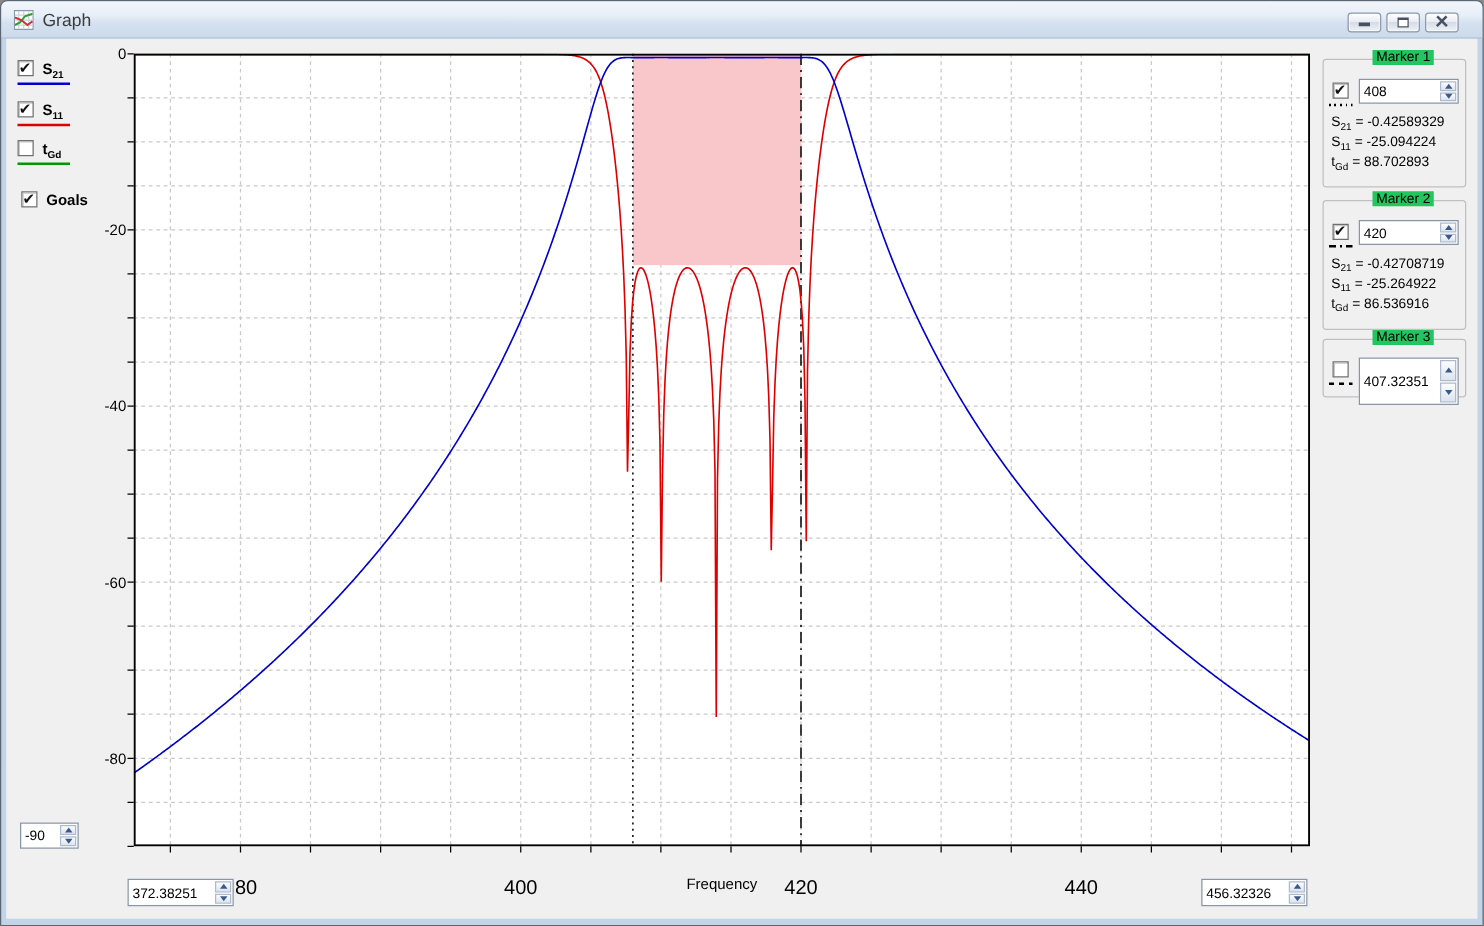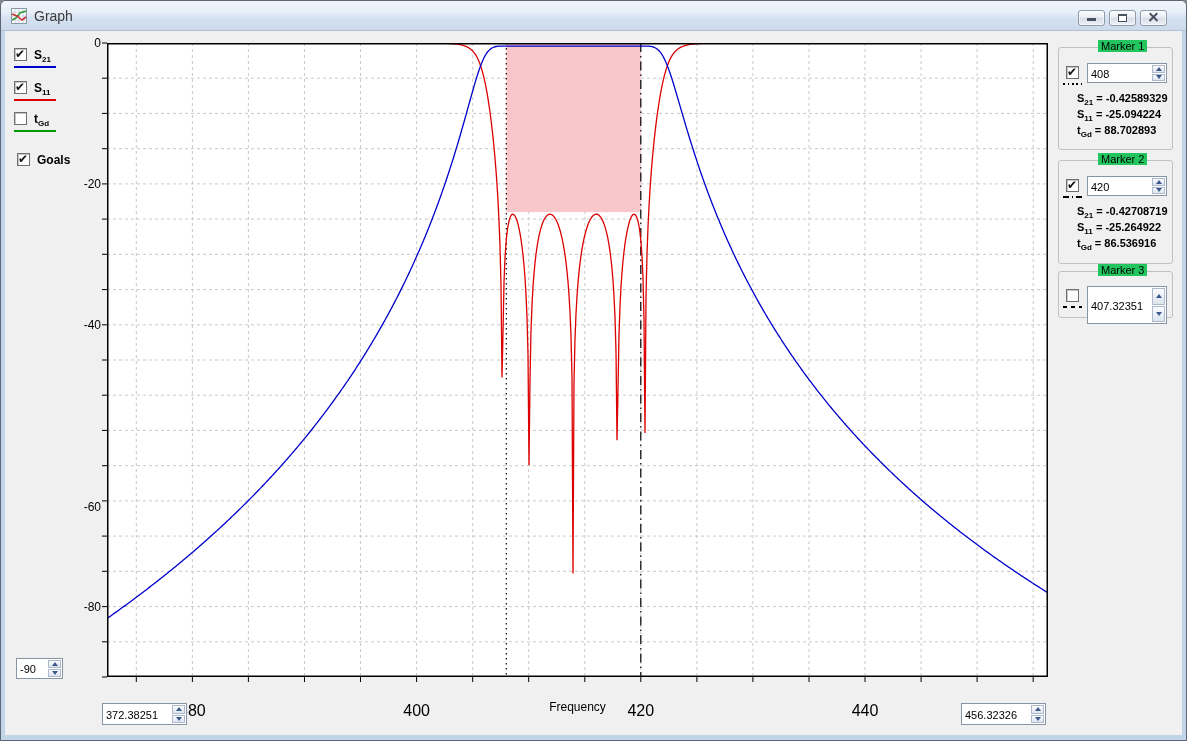--- a/index.html
+++ b/index.html
@@ -63,21 +63,21 @@
   .spin{ position:absolute; right:1px; top:1px; bottom:1px; width:13px; display:flex; flex-direction:column; }
   .spin .sbtn{
     flex:1; border:1px solid #aebacc; background:linear-gradient(#fbfcfe,#dde4ee);
     display:flex; align-items:center; justify-content:center; padding:0;
   }
   .spin .sbtn+ .sbtn{ margin-top:1px; }
   .arr-up{ width:0; height:0; border-left:3px solid transparent; border-right:3px solid transparent; border-bottom:4px solid #3b5a8c; }
   .arr-dn{ width:0; height:0; border-left:3px solid transparent; border-right:3px solid transparent; border-top:4px solid #3b5a8c; }
 
   
-  .ro{ position:absolute; left:18px; font-size:11px; color:#000; white-space:nowrap;font-weight:bold; }
+  .ro{ position:absolute; left:6px; font-size:11px; color:#000; white-space:nowrap; }
 
   
   .xtick{ position:absolute; top:671px; transform:translateX(-50%); font-size:16px; color:#000; }
   .ytick{ position:absolute; left:40px; width:56px; text-align:right; font-size:12px; color:#000; }
   .axis-xlabel{ position:absolute; left:102px; width:941px; top:669px; text-align:center; font-size:12px; color:#000; }
   #plot-svg{ position:absolute; left:102px; top:12px; overflow:visible; }
 </style>
 </head>
 <body>
 
@@ -139,21 +139,21 @@
           <path d="M29.3 634v5M85.4 634v5M141.4 634v5M197.5 634v5M253.5 634v5M309.6 634v5M365.7 634v5M421.7 634v5M477.8 634v5M533.8 634v5M589.9 634v5M645.9 634v5M702.0 634v5M758.0 634v5M814.1 634v5M870.1 634v5M926.2 634v5M0 0.0h-5M0 35.2h-5M0 70.4h-5M0 105.7h-5M0 140.9h-5M0 176.1h-5M0 211.3h-5M0 246.6h-5M0 281.8h-5M0 317.0h-5M0 352.2h-5M0 387.4h-5M0 422.7h-5M0 457.9h-5M0 493.1h-5M0 528.3h-5M0 563.6h-5M0 598.8h-5M0 634.0h-5" stroke="#000" stroke-width="1" fill="none"></path>
         </svg>
     <div id="tick-labels">
           <div class="xtick" style="left: 187.394px;">380</div>
           <div class="xtick" style="left: 411.6px;">400</div>
           <div class="xtick" style="left: 635.806px;">420</div>
           <div class="xtick" style="left: 860.012px;">440</div>
           <div class="ytick" style="top: 5px;">0</div>
           <div class="ytick" style="top: 145.889px;">-20</div>
           <div class="ytick" style="top: 286.778px;">-40</div>
-          <div class="ytick" style="top: 427.667px; margin-top: 41px;">-60</div>
+          <div class="ytick" style="top: 427.667px;">-60</div>
           <div class="ytick" style="top: 568.556px;">-80</div>
         </div>
     <div class="axis-xlabel">Frequency</div>
 
     <div class="field" style="left:11px;top:627px;width:47px;height:21px">
       <input value="-90" style="">
       <span class="spin">
             <button class="sbtn">
               <span class="arr-up"></span>
             </button>

